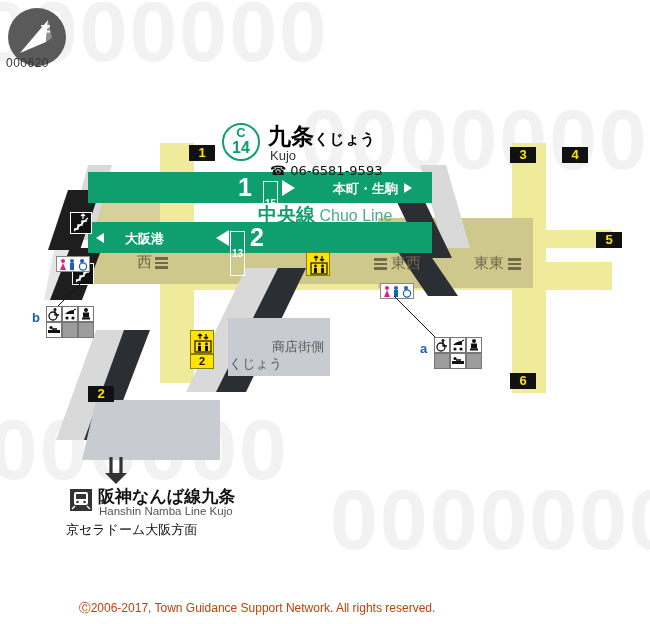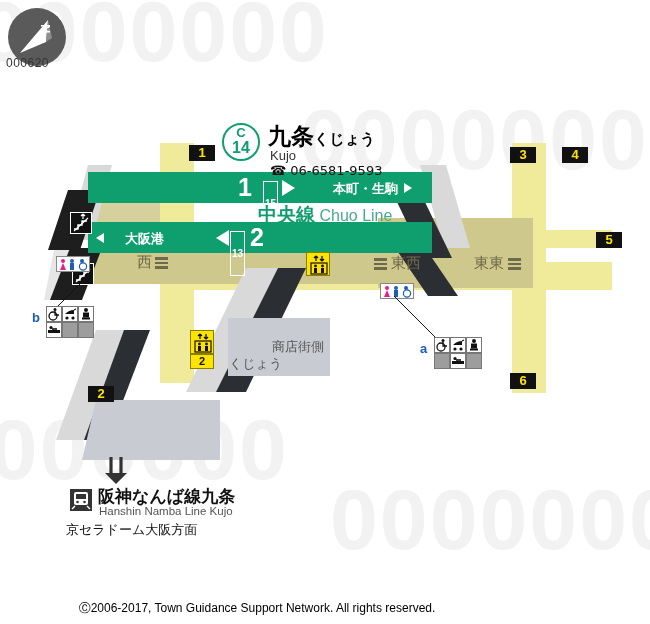--- a/index.html
+++ b/index.html
@@ -141,21 +141,21 @@
   #transfer{position:absolute;left:62px;top:455px;width:230px;}
   #tr-arrow{position:absolute;left:42px;top:0;}
   #tr-icon{position:absolute;left:8px;top:34px;width:22px;height:22px;background:#333;}
   #tr-ja{position:absolute;left:36px;top:30px;font-size:17px;font-weight:bold;color:#111;white-space:nowrap;font-family:"DejaVu Sans",sans-serif;}
   #tr-en{position:absolute;left:37px;top:50px;font-size:11.5px;color:#555;white-space:nowrap;font-family:"Liberation Sans",sans-serif;}
   #tr-sub{position:absolute;left:4px;top:66px;font-size:13px;color:#111;white-space:nowrap;font-family:"DejaVu Sans",sans-serif;}
 
   
   #footer{
     position:absolute;left:0;top:600px;width:514px;text-align:center;
-    font-size:12px;color:#000000;font-family:"Liberation Sans",sans-serif;
+    font-size:12px;color:#c2410c;font-family:"Liberation Sans",sans-serif;
   }
 </style>
 </head>
 <body>
 
 <div id="watermark">
   <div class="wm" style="left:-20px;top:-18px;">0000000</div>
   <div class="wm" style="left:300px;top:90px;">0000000</div>
   <div class="wm" style="left:-60px;top:400px;">0000000</div>
   <div class="wm" style="left:330px;top:470px;">0000000</div>

